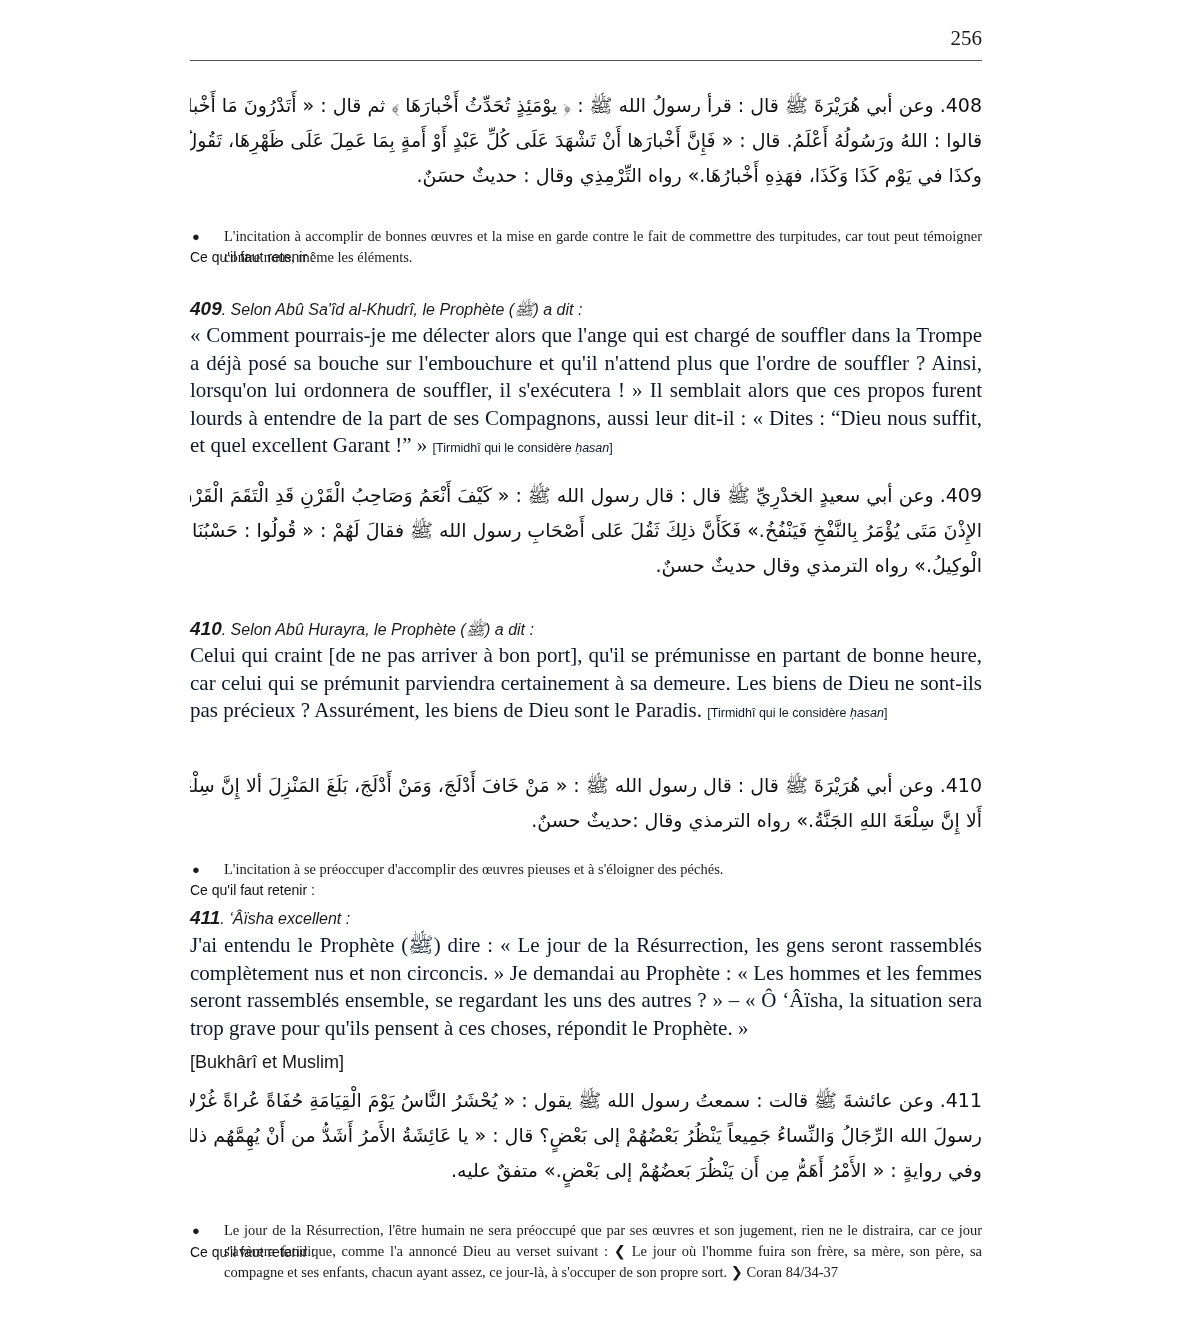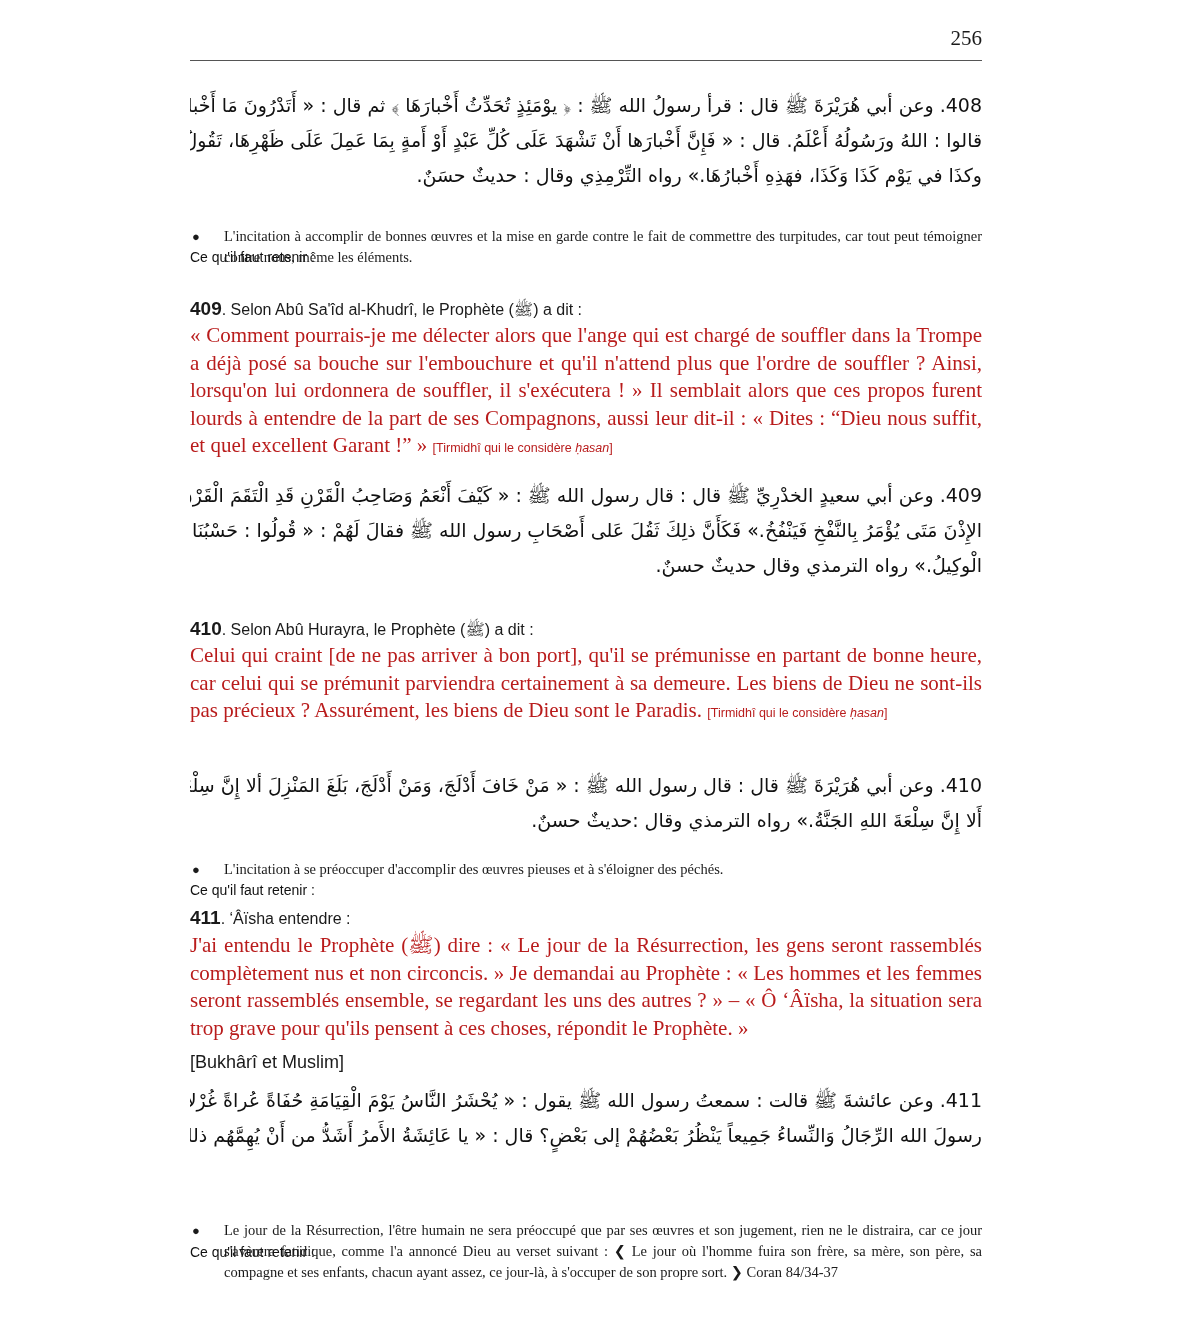--- a/index.html
+++ b/index.html
@@ -13,24 +13,24 @@
 
   .ar { position: absolute; left: 0; width: 792px; direction: rtl; text-align: justify;
     text-align-last: right; font-family: "DejaVu Sans", sans-serif; font-size: 19px; line-height: 35px; color: #111; }
   .ar .ln { display: block; height: 35px; white-space: nowrap; overflow: hidden; }
 
   .retenir-label { position: absolute; left: 0; font-family: "Liberation Sans", sans-serif; font-size: 14px; color: #111; margin-top: 44px; }
   .bullet { position: absolute; left: 0; width: 792px; font-family: "Liberation Serif", serif; font-size: 14.5px; line-height: 21px; }
   .bullet .dot { position: absolute; left: 2px; top: 0; font-size: 13px; }
   .bullet .txt { display: block; margin-left: 34px; text-align: justify; }
 
-  .hadith-head { position: absolute; left: 0; font-family: "Liberation Sans", sans-serif; font-size: 16px; }
+  .hadith-head { position: absolute; left: 0; font-family: "Liberation Sans", sans-serif; font-size: 16px; font-style: italic; }
   .hadith-head .num { font-weight: bold; font-size: 19px; }
   .fr { position: absolute; left: 0; width: 792px; font-family: "Liberation Serif", serif; font-size: 21px;
-    line-height: 27.5px; text-align: justify; color: #b91c1c; }
+    line-height: 27.5px; text-align: justify; color: #0f172a; }
   .fr .cite { font-family: "Liberation Sans", sans-serif; font-size: 12.5px; }
   .fr .cite i { font-style: italic; }
   .cite-line { position: absolute; left: 0; font-family: "Liberation Sans", sans-serif; font-size: 18px; text-align: center; }
 </style>
 </head>
 <body>
 
 <div class="page">
 
   <div class="running-head">
@@ -73,29 +73,30 @@
     <span class="ln">410. وعن أبي هُرَيْرَةَ ﷺ قال : قال رسول الله ﷺ : « مَنْ خَافَ أَدْلَجَ، وَمَنْ أَدْلَجَ، بَلَغَ المَنْزِلَ ألا إِنَّ سِلْعَةَ اللهِ غَالِيةٌ،</span>
     <span class="ln" style="text-align:right;">أَلا إِنَّ سِلْعَةَ اللهِ الجَنَّةُ.» رواه الترمذي وقال :حديثٌ حسنٌ.</span>
   </div>
   <div class="retenir-label" style="top:838px;">Ce qu'il faut retenir :</div>
   <div class="bullet" style="top:859px;">
     <span class="dot">●</span>
     <span class="txt">L'incitation à se préoccuper d'accomplir des œuvres pieuses et à s'éloigner des péchés.</span>
   </div>
 
   <div class="hadith-head" style="top:907px;">
-    <span class="num">411</span><span>. ‘Âïsha entendre :</span>
+    <span class="num">411</span><span>. ‘Âïsha excellent :</span>
   </div>
   <div class="fr" style="top:932px;">
     <span>J'ai entendu le Prophète (ﷺ) dire : « Le jour de la Résurrection, les gens seront rassemblés complètement nus et non circoncis. » Je demandai au Prophète : « Les hommes et les femmes seront rassemblés ensemble, se regardant les uns des autres ? » – « Ô ‘Âïsha, la situation sera trop grave pour qu'ils pensent à ces choses, répondit le Prophète. »</span>
   </div>
   <div class="cite-line" style="top:1052px;">[Bukhârî et Muslim]</div>
   <div class="ar" style="top:1083px;">
     <span class="ln">411. وعن عائشةَ ﷺ قالت : سمعتُ رسول الله ﷺ يقول : « يُحْشَرُ النَّاسُ يَوْمَ الْقِيَامَةِ حُفَاةً عُراةً غُرْلاً.» قُلْتُ : يا</span>
     <span class="ln" style="text-align:right;">رسولَ الله الرِّجَالُ وَالنِّساءُ جَمِيعاً يَنْظُرُ بَعْضُهُمْ إلى بَعْضٍ؟ قال : « يا عَائِشَةُ الأَمرُ أَشَدُّ من أَنْ يُهِمَّهُم ذلكَ.»</span>
+    <span class="ln" style="text-align:right;">وفي روايةٍ : « الأَمْرُ أَهَمُّ مِن أَن يَنْظُرَ بَعضُهُمْ إلى بَعْضٍ.» متفقٌ عليه.</span>
   </div>
   <div class="retenir-label" style="top:1200px;">Ce qu'il faut retenir :</div>
   <div class="bullet" style="top:1220px;">
     <span class="dot">●</span>
     <span class="txt">Le jour de la Résurrection, l'être humain ne sera préoccupé que par ses œuvres et son jugement, rien ne le distraira, car ce jour s'avèrera fatidique, comme l'a annoncé Dieu au verset suivant : ❮ Le jour où l'homme fuira son frère, sa mère, son père, sa compagne et ses enfants, chacun ayant assez, ce jour-là, à s'occuper de son propre sort. ❯ Coran 84/34-37</span>
   </div>
 
 </div>
 
 </body></html>

